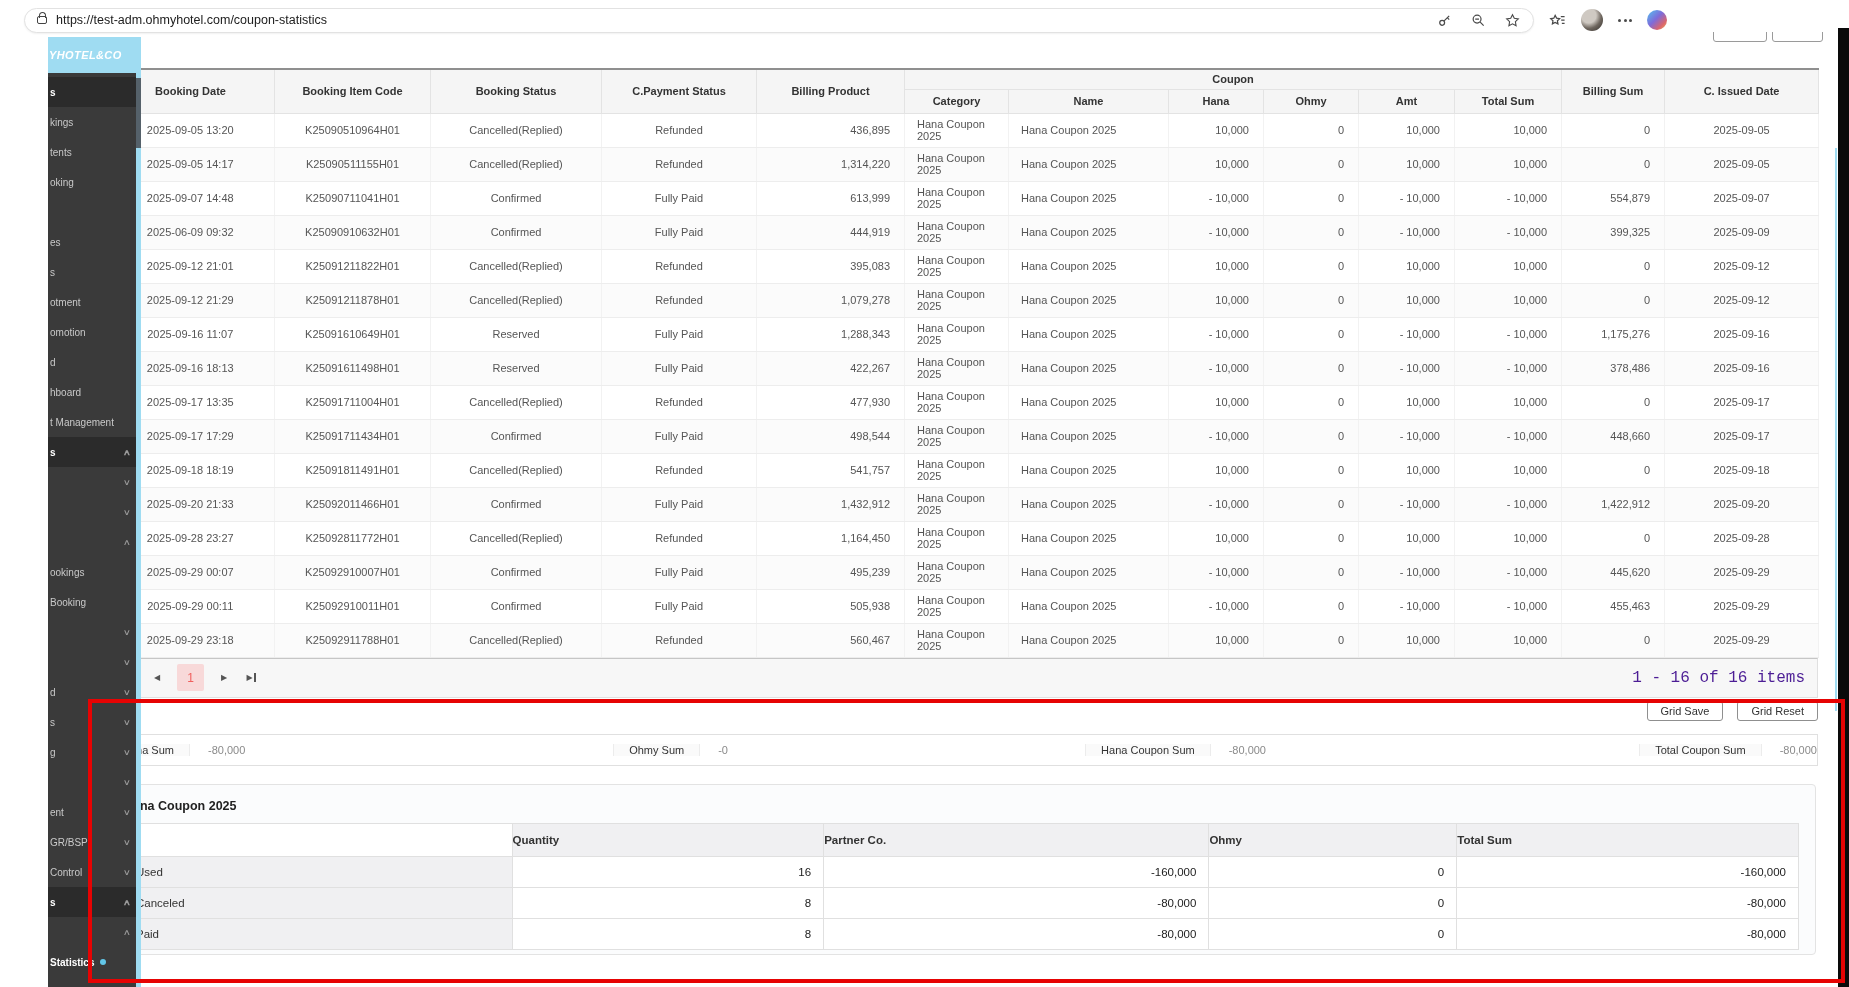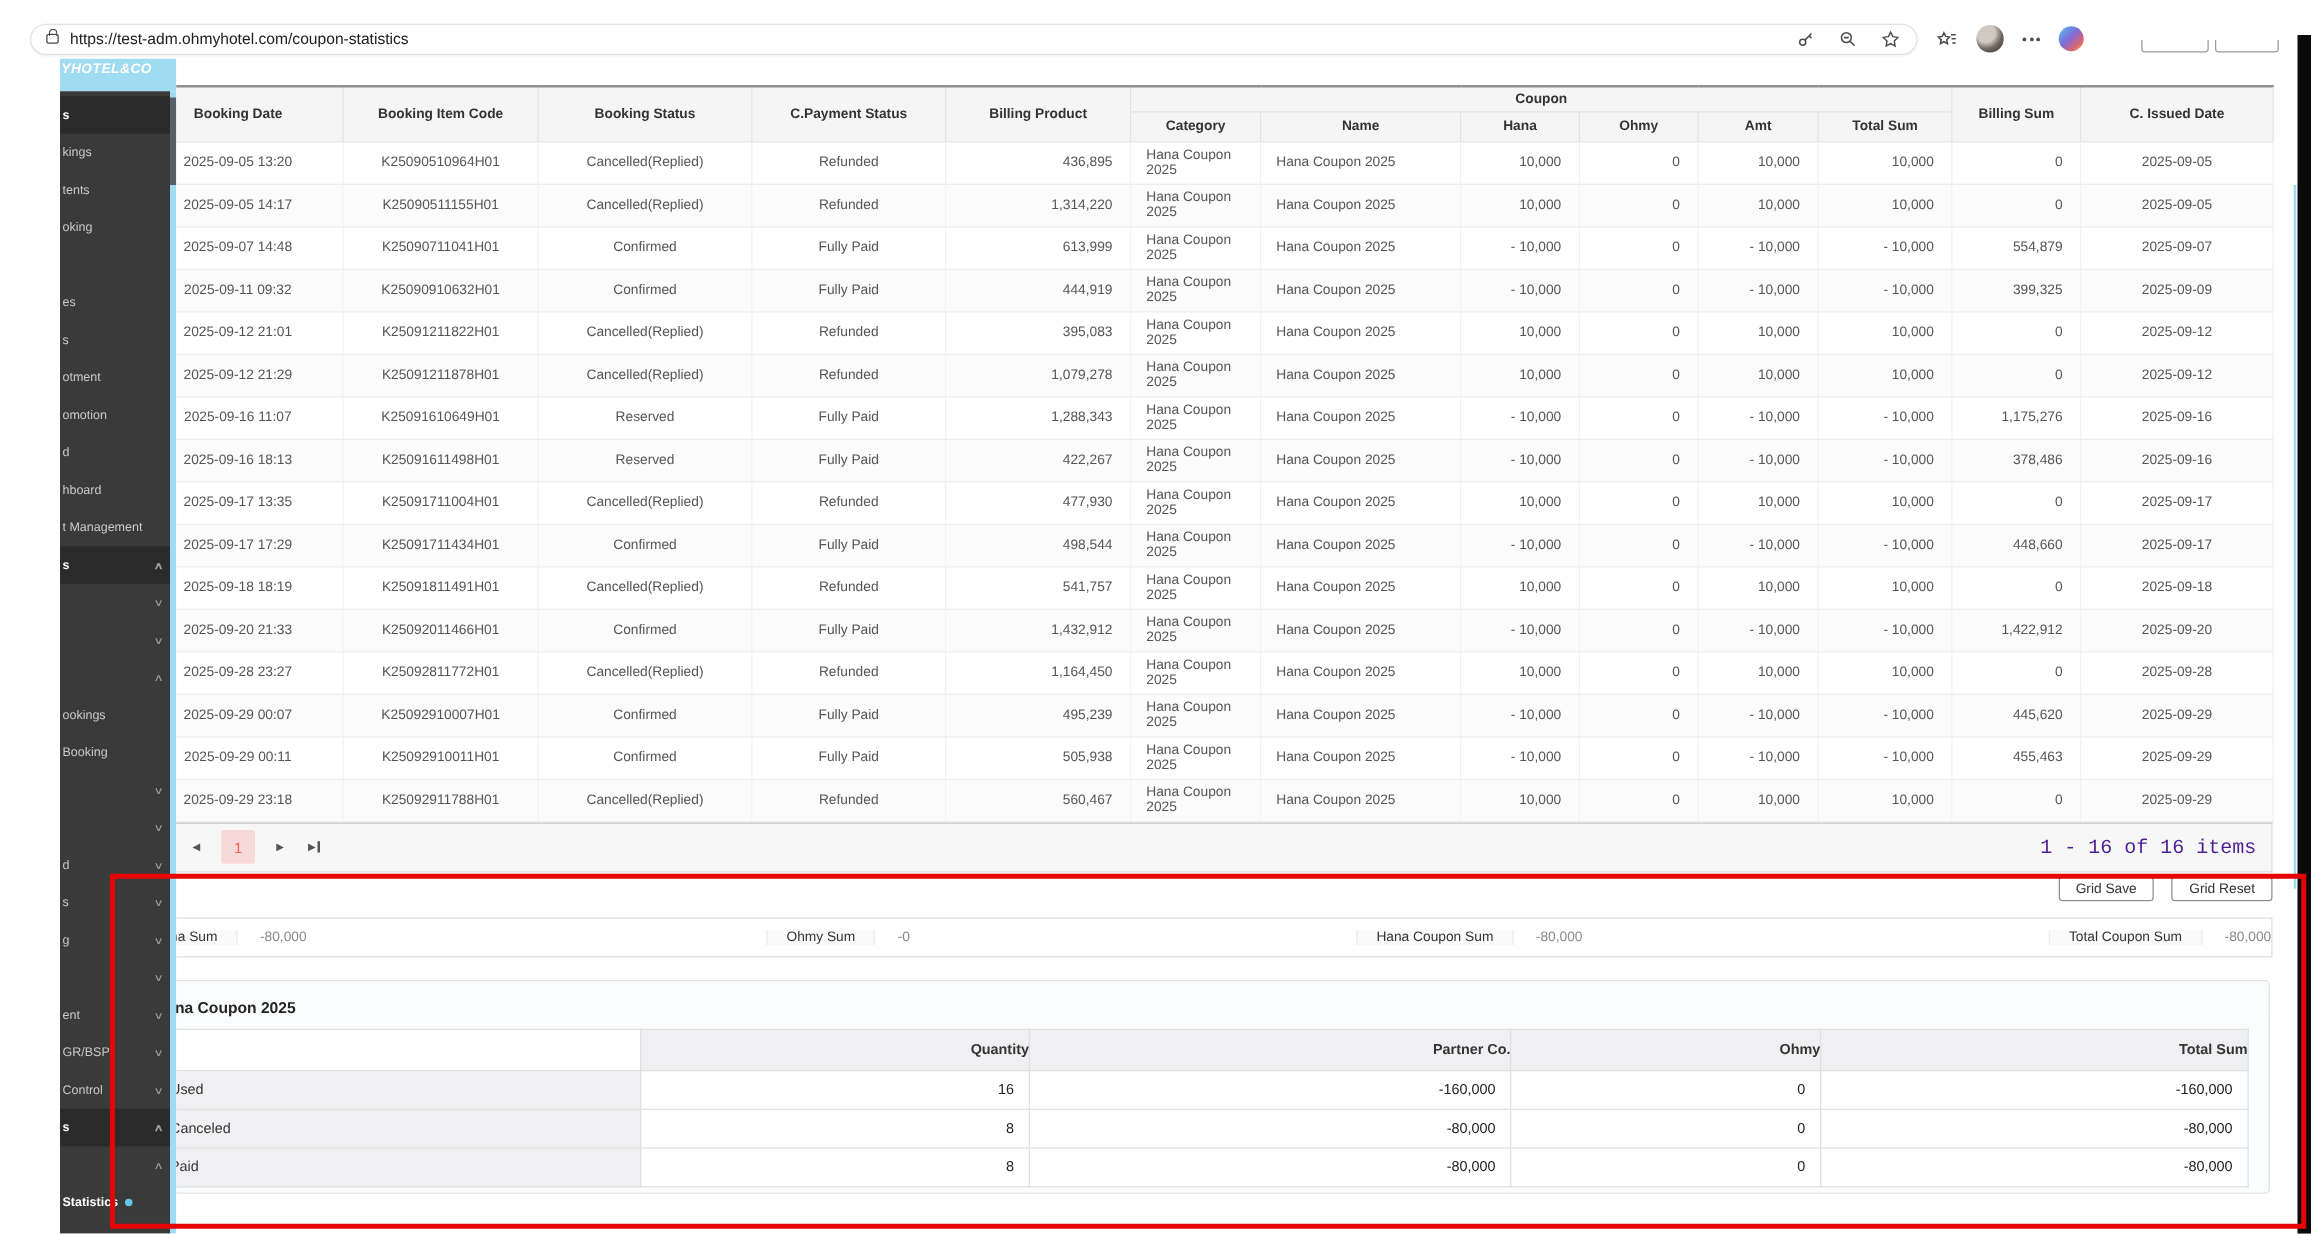--- a/index.html
+++ b/index.html
@@ -1,21 +1,21 @@
 <!DOCTYPE html>
 <html><head>
 <meta charset="utf-8">
 <style>
   * { margin:0; padding:0; box-sizing:border-box; }
   html,body { width:1849px; height:987px; overflow:hidden; background:#fff;
     font-family:"Liberation Sans", sans-serif; }
   body { position:relative; }
 
   
-  .chrome { position:absolute; left:0; top:15px; width:1675px; height:32px; background:#fff;
+  .chrome { position:absolute; left:0; top:4px; width:1675px; height:32px; background:#fff;
     display:flex; align-items:center; padding:0 8px 0 24px; z-index:5; }
   .pill { width:1662px; height:25px; border:1px solid #e2e2e2; border-radius:13px;
     box-shadow:0 1px 2px rgba(0,0,0,.06); display:flex; align-items:center; padding:0 12px; background:#fff; }
   .lock { width:10px; height:8px; border:1.3px solid #444; border-radius:2px; position:relative; margin-right:9px; }
   .lock:before { content:""; position:absolute; left:1.2px; top:-5px; width:5px; height:5px;
     border:1.3px solid #444; border-bottom:none; border-radius:4px 4px 0 0; }
   .url { font-size:12.5px; color:#202020; flex:1; white-space:nowrap; overflow:hidden; }
   .pill-icons { display:flex; align-items:center; gap:16px; margin-left:10px; }
   .cicon { width:18px; height:18px; display:flex; align-items:center; justify-content:center; color:#4a4a4a; }
   .chrome-right { display:flex; align-items:center; gap:15px; margin-left:14px; }
@@ -81,21 +81,21 @@
   .sb-label { background:#fafafa; border-right:1px solid #ececec; border-left:1px solid #ececec;
     display:flex; align-items:center; padding:0 15px; color:#333; white-space:nowrap; }
   .sb-g1 .sb-label { border-left:none; }
   .sb-value { display:flex; align-items:center; padding:0 18px; color:#8a8a8a; }
   .sb-g4 .sb-value { padding-right:10px; }
 
   .coupon-card { position:absolute; left:13px; top:752px; width:1710px; height:171px; border:1px solid #e3e3e3;
     border-radius:4px; background:#fbfcfd; }
   .card-title { padding:14px 0 10px 17px; font-size:12.5px; font-weight:bold; color:#222; }
   table.ctable { margin:0 16px; width:1676px; border-collapse:collapse; table-layout:fixed; font-size:11.5px; }
-  table.ctable th { height:33px; border:1px solid #e0e0e0; background:#f0f0f2; font-weight:bold; color:#333; text-align:right; }
+  table.ctable th { height:33px; border:1px solid #e0e0e0; background:#f0f0f2; font-weight:bold; color:#333; text-align:left; }
   table.ctable th.blank { background:#fff; }
   table.ctable td { height:31px; border:1px solid #e0e0e0; background:#fff; color:#222; text-align:right; padding-right:12px; }
   table.ctable td.rowlabel { background:#f0f0f2; text-align:left; padding-left:12px; color:#333; }
 
   .highlight { position:absolute; left:88px; top:699px; width:1757px; height:284px;
     border:4px solid #e60303; z-index:70; pointer-events:none; }
 </style>
 </head>
 <body>
 
@@ -336,21 +336,21 @@
             <td class="a-l">Hana Coupon 2025</td>
             <td class="a-l">Hana Coupon 2025</td>
             <td class="a-r">- 10,000</td>
             <td class="a-r">0</td>
             <td class="a-r">- 10,000</td>
             <td class="a-r">- 10,000</td>
             <td class="a-r">554,879</td>
             <td class="a-c">2025-09-07</td>
           </tr>
           <tr>
-            <td class="a-c">2025-09-11 09:32</td>
+            <td class="a-c">2025-06-09 09:32</td>
             <td class="a-c">K25090910632H01</td>
             <td class="a-c">Confirmed</td>
             <td class="a-c">Fully Paid</td>
             <td class="a-r">444,919</td>
             <td class="a-l">Hana Coupon 2025</td>
             <td class="a-l">Hana Coupon 2025</td>
             <td class="a-r">- 10,000</td>
             <td class="a-r">0</td>
             <td class="a-r">- 10,000</td>
             <td class="a-r">- 10,000</td>

